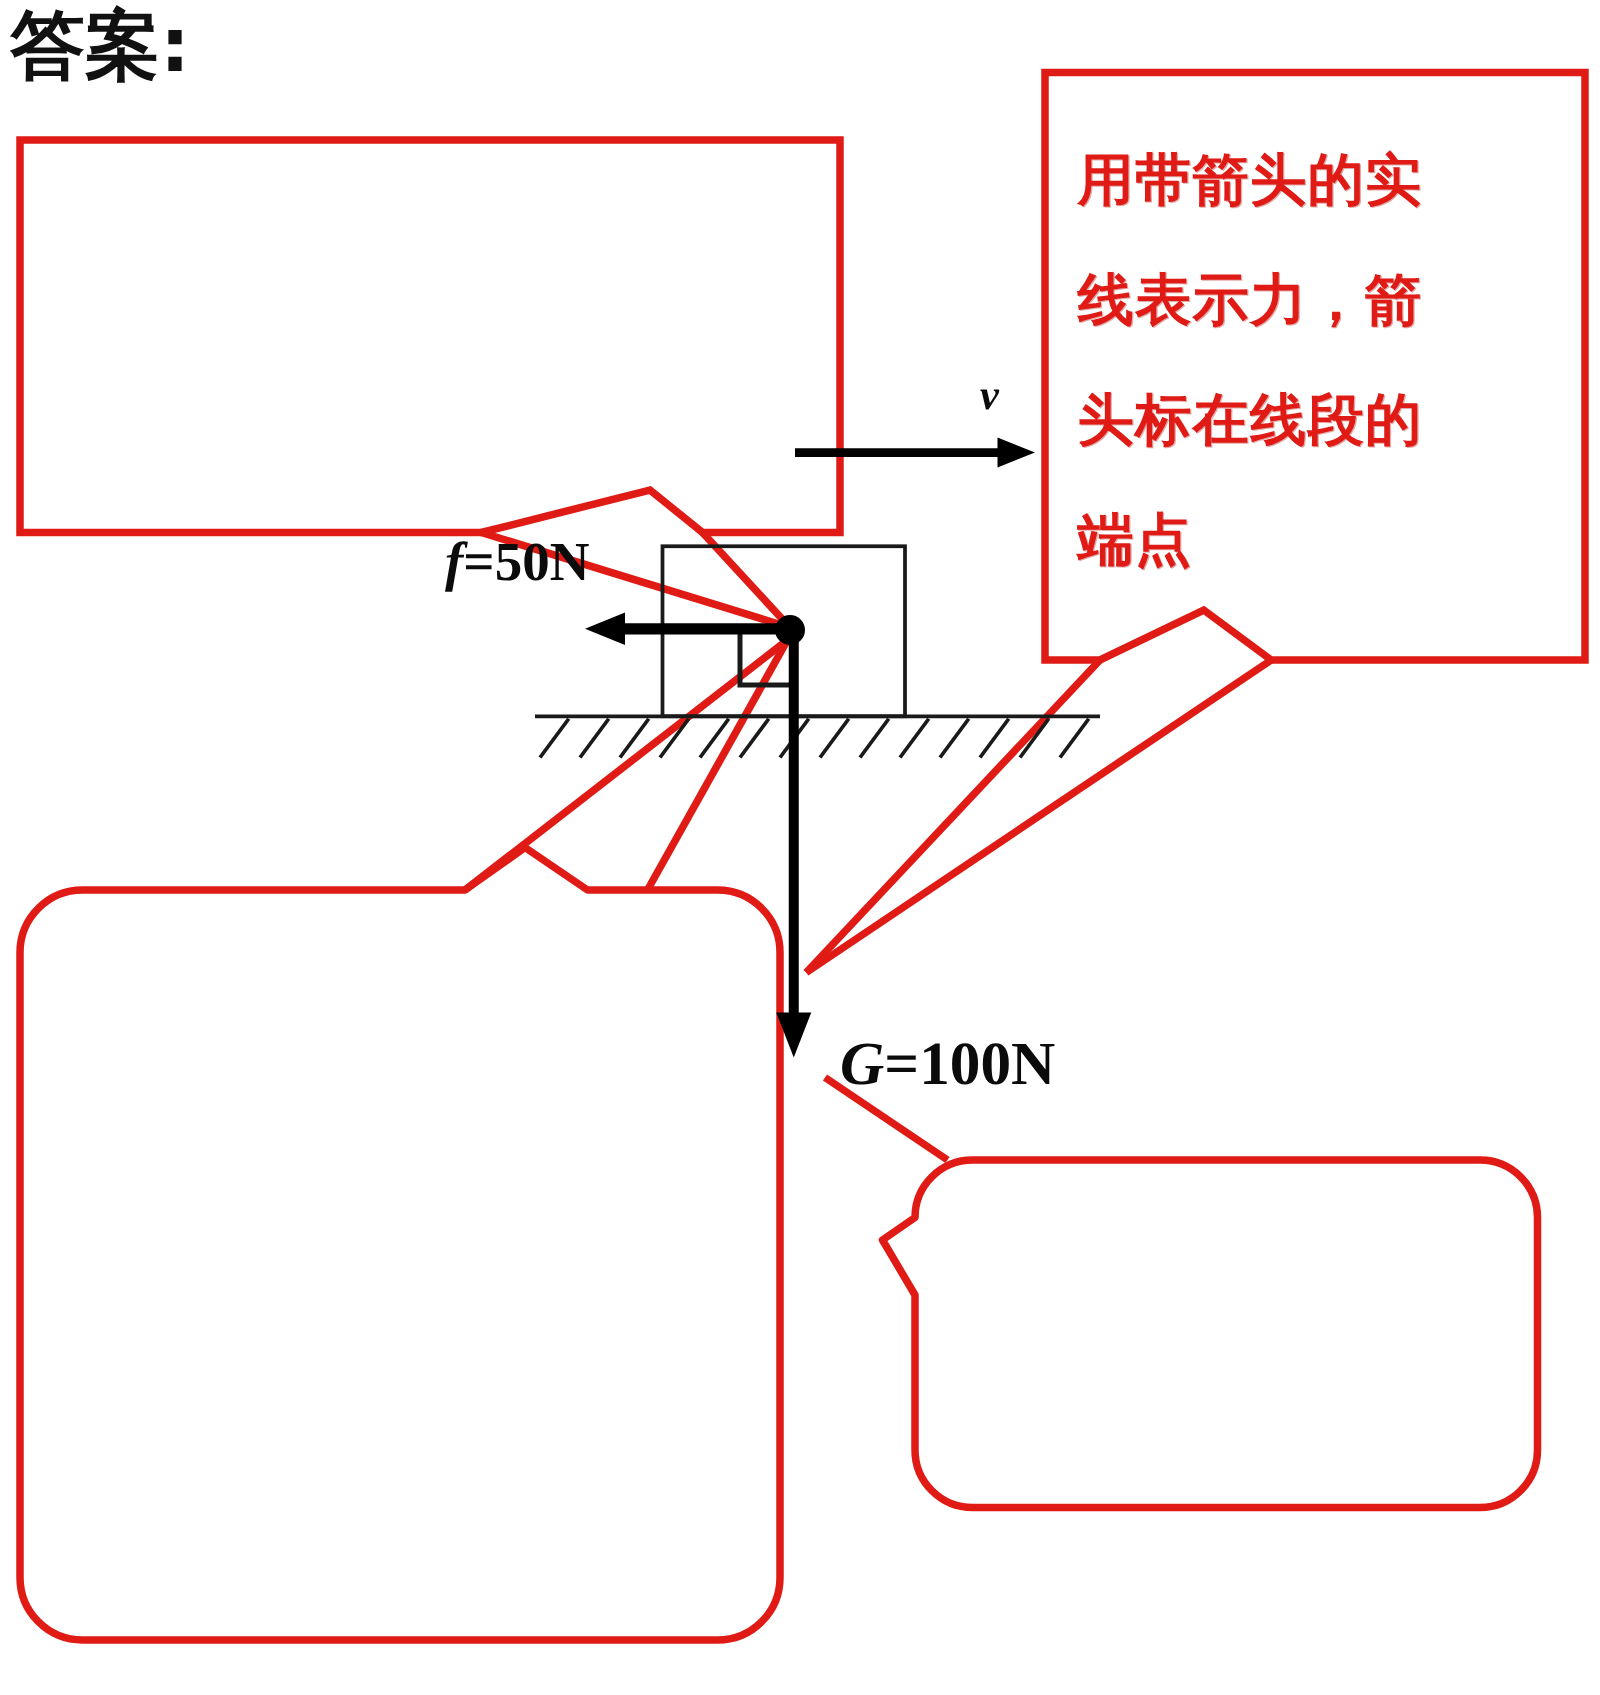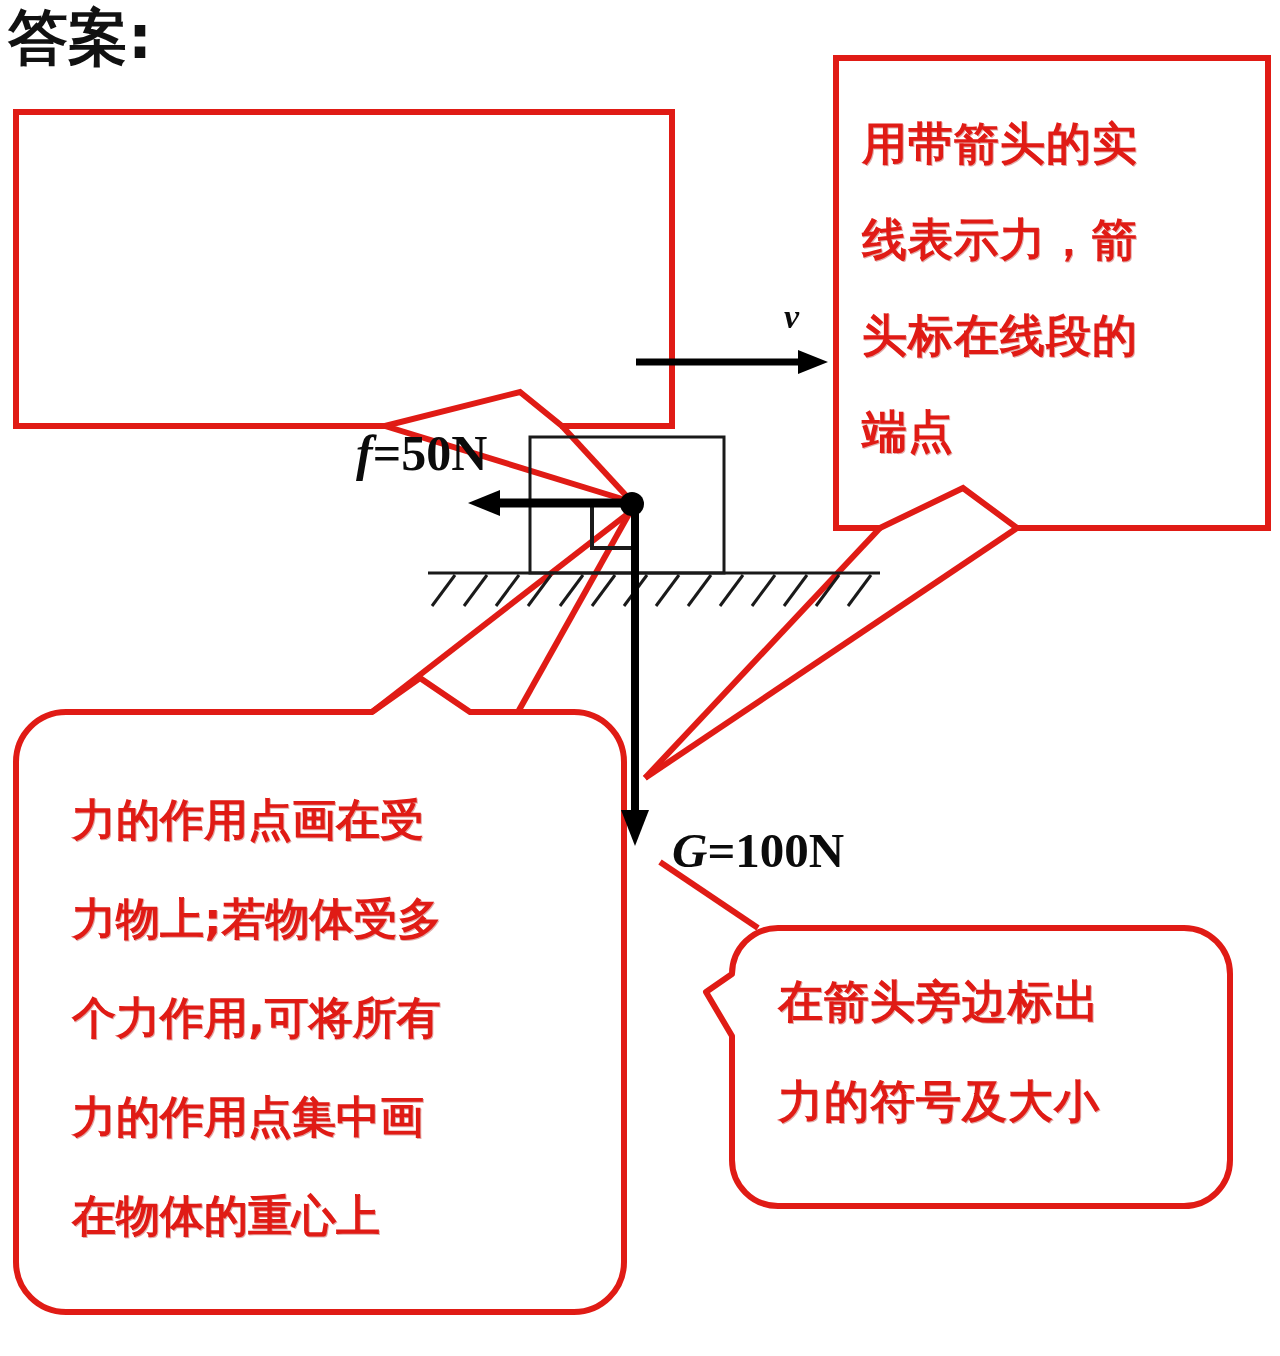--- a/index.html
+++ b/index.html
@@ -88,21 +88,21 @@
   .phys-label {
     position: absolute;
     font-family: "Liberation Serif", "DejaVu Serif", serif;
     font-weight: bold;
     color: #0b0b0b;
     white-space: nowrap;
   }
   #label-friction {
     left: 356px;
     top: 424px;
-    font-size: 50px;
+    font-size: 44px;
   }
   #label-gravity {
     left: 672px;
     top: 822px;
     font-size: 49px;
   }
   #label-velocity {
     left: 784px;
     top: 298px;
     font-size: 34px;
@@ -201,28 +201,21 @@
   </svg>
 
   <div class="answer-heading">答案:</div>
 
 
   <div class="callout-text" id="callout-b-text">用带箭头的实
 线表示力，箭
 头标在线段的
 端点</div>
 
-  <div class="callout-text" id="callout-c-text">力的作用点画在受
-力物上;若物体受多
-个力作用,可将所有
-力的作用点集中画
-在物体的重心上</div>
-
-  <div class="callout-text" id="callout-d-text">在箭头旁边标出
-力的符号及大小</div>
+
 
   <div class="phys-label" id="label-friction"><span class="ital">f</span><span>=</span><span>50N</span></div>
 
   <div class="phys-label" id="label-gravity"><span class="ital">G</span><span>=</span><span>100N</span></div>
 
   <div class="phys-label" id="label-velocity">v</div>
 
 </div>
 
 </body></html>

